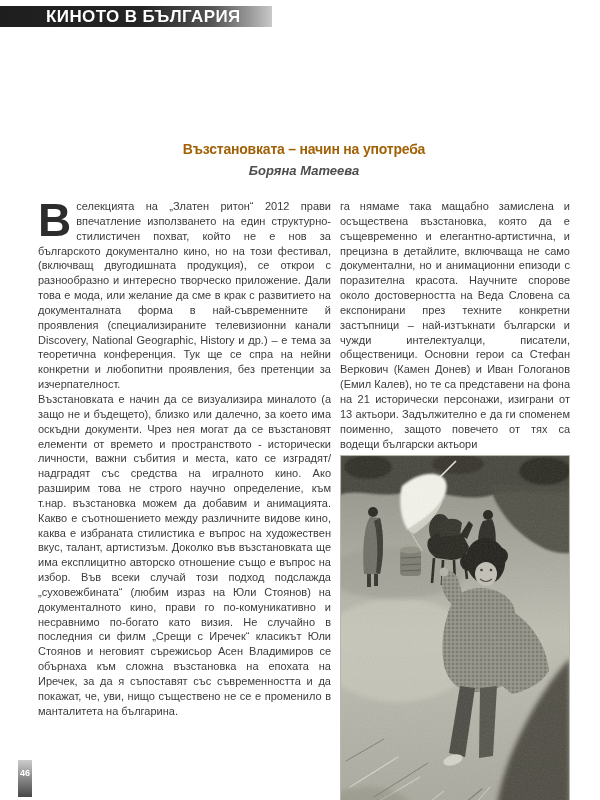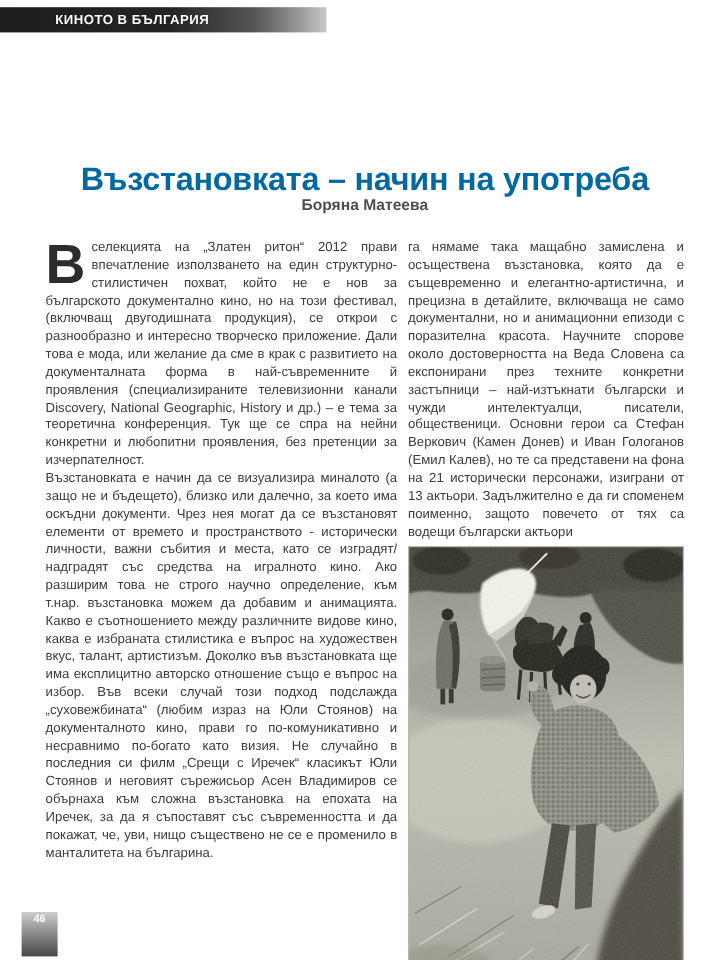--- a/index.html
+++ b/index.html
@@ -11,50 +11,50 @@
   }
   .page{position:absolute;inset:0;outline:1px solid #e6e6e6;}
 
   
   .header-bar{
     position:absolute;top:6px;left:0;width:272px;height:21px;
     background:linear-gradient(90deg,#1e1e1e 0%,#242424 52%,#555 78%,#9a9a9a 92%,#c9c9c9 100%);
     display:flex;align-items:center;box-sizing:border-box;padding-left:46px;
   }
   .header-bar span{
-    color:#ffffff;font-weight:bold;font-size:11px;letter-spacing:.4px;
+    color:#ffffff;font-weight:bold;font-size:17px;letter-spacing:.4px;
     text-shadow:0 0 1px rgba(0,0,0,.6);white-space:nowrap;
   }
 
   
   .title-block{position:absolute;top:137px;left:38px;width:532px;text-align:center;}
-  .title-block h1{margin:0;font-size:27px;line-height:24px;color:#0369a1;letter-spacing:-.2px;}
-  .title-block .author{margin-top:2px;font-size:13px;font-weight:bold;color:#4e4e4e;}
+  .title-block h1{margin:0;font-size:14px;line-height:24px;color:#a16207;letter-spacing:-.2px;}
+  .title-block .author{margin-top:2px;font-size:13px;font-style:italic;font-weight:bold;color:#4e4e4e;}
 
   
   .columns{position:absolute;top:199px;left:38px;width:532px;display:flex;gap:9px;}
   .col p{
     margin:0;text-align:justify;font-size:11px;line-height:14.85px;color:#3c3c3c;
   }
   .col-left{width:293px;}
   .col-right{width:230px;}
   .dropcap{
     float:left;font-size:46px;line-height:37px;font-weight:bold;color:#2c2c2c;
     padding:3px 5px 0 0;
   }
 
   
   figure.photo{margin:4px 0 0 0;position:relative;width:230px;height:375px;overflow:hidden;}
   figure.photo svg{display:block;}
 
   
   .page-number-bar{
-    position:absolute;left:18px;top:760px;width:30px;height:37px;box-sizing:border-box;
+    position:absolute;left:18px;top:760px;width:14px;height:37px;box-sizing:border-box;
     background:linear-gradient(180deg,#cdcdcd 0%,#8f8f8f 45%,#474747 100%);
-    display:flex;align-items:flex-start;justify-content:center;padding-bottom:12px;
+    display:flex;align-items:center;justify-content:center;padding-bottom:12px;
   }
   .page-number-bar span{color:#ffffff;font-size:9px;font-weight:bold;}
 </style>
 </head>
 <body>
 
 <div class="page">
 
   <div class="header-bar">
     <span>КИНОТО В БЪЛГАРИЯ</span>

